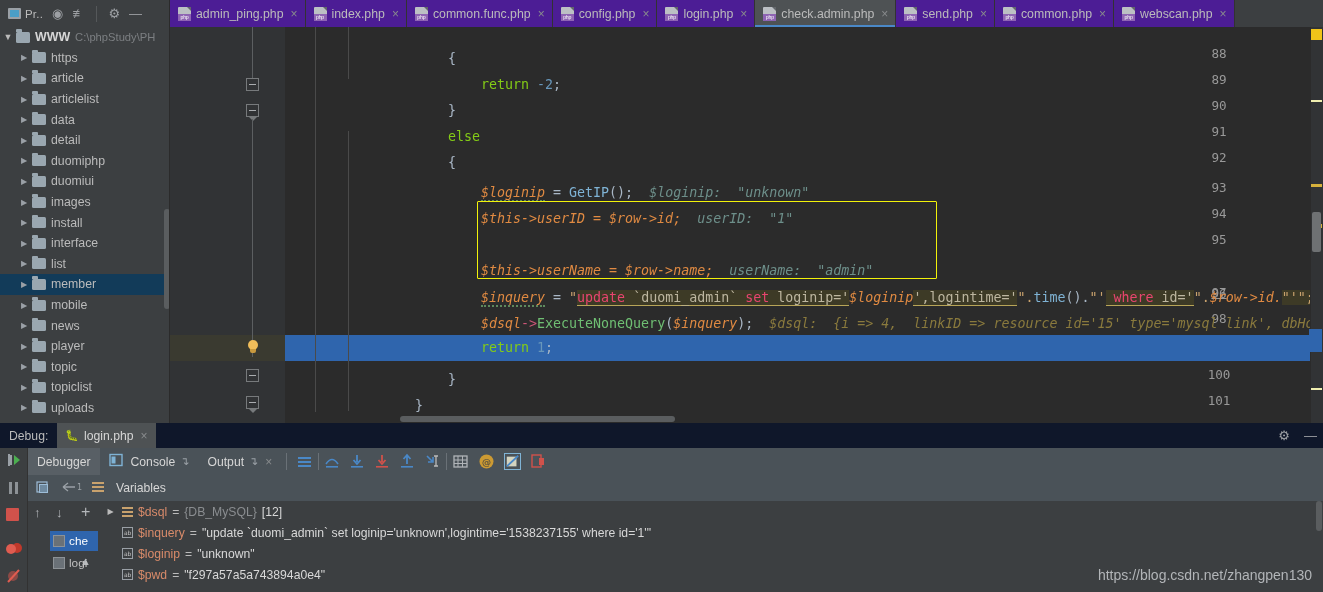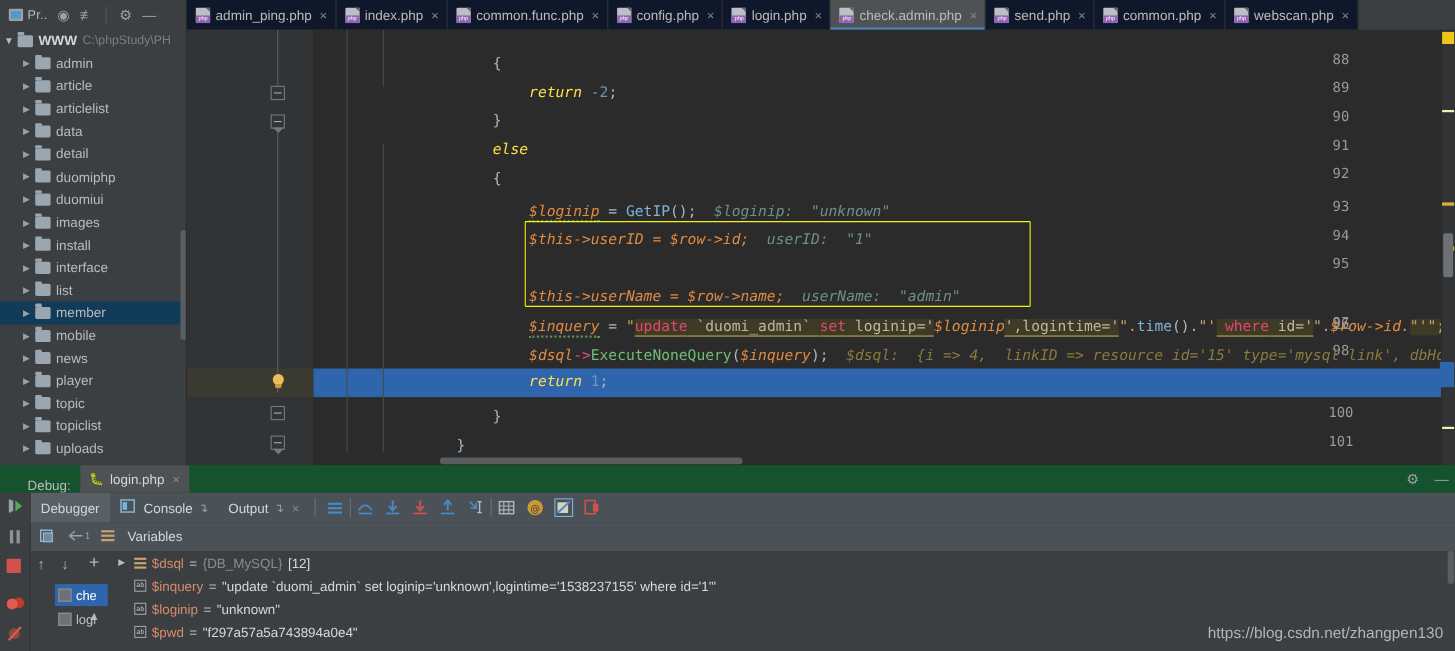--- a/index.html
+++ b/index.html
@@ -29,21 +29,21 @@
   .tb-proj-txt { color: #bbbbbb; font-size: 11.5px; letter-spacing: .2px; }
   .tb-ic { color: #9da0a4; font-size: 13px; line-height: 1; cursor: default; }
   .tb-sep { width: 1px; height: 16px; background: #55585a; margin: 0 2px; align-self: center;}
 
   
   .tabs { display: flex; align-items: stretch; flex: 1; background: #3c3f41; }
   .tab {
     display: flex; align-items: center; gap: 5px;
     padding: 0 7px 0 8px; font-size: 12.3px; color: #bbbbbb;
     border-right: 1px solid #323232; position: relative;
-    background: #0f172a; white-space: nowrap;
+    background: #4c1d95; white-space: nowrap;
   }
   .tab.active { background: #4e5254; }
   .tab.active::after {
     content: ""; position: absolute; left: 0; right: 0; bottom: 0;
     height: 2px; background: #4a88c7;
   }
   .php-ic {
     width: 13px; height: 14px; position: relative; flex: none;
     background: #bcc0c4; border-radius: 1px;
   }
@@ -144,21 +144,21 @@
   }
   .cur-line-bg {
     position: absolute; left: 0; width: 1153px; height: 26px; background: #2f65ad;
   }
   .cur-line-gutter {
     position: absolute; left: 0; width: 115px; height: 26px; background: #3a3a30;
   }
   .indent-guide {
     position: absolute; width: 1px; background: #4a4a4a;
   }
-  .kw2 { color: #fde047; font-style: italic; }
+  .kw2 { color: #84cc16; }
   .num { color: #6897bb; }
   .var { color: #e08a42; font-style: italic; }
   .fn { color: #7fb3d5; }
   .fn2 { color: #6fbf73; margin-top: 32px; }
   .punc { color: #a9b7c6; }
   .brace { color: #a9b7c6; }
   .hint { color: #6d8f8a; font-style: italic; }
   .hint2 { color: #8a7a3d; font-style: italic; }
   .arrowop { color: #cc5577; }
   .sqlstr { color: #c9a26d; }
@@ -190,21 +190,21 @@
     background: #313335; border-left: 1px solid #2b2b2b;
   }
   .mark { position: absolute; right: 1px; }
   .mscroll {
     position: absolute; right: 2px; width: 9px; background: #6e7173; border-radius: 2px;
   }
 
   
   .debug-head {
     position: absolute; left: 0; top: 423px; width: 1323px; height: 25px;
-    background: #14532d; display: flex; align-items: flex-end; padding-left: 16px;
+    background: #0f172a; display: flex; align-items: center;
   }
   .dh-label { color: #bbbbbb; font-size: 12.2px; padding: 0 9px; }
   .dh-tab {
     display: flex; align-items: center; gap: 5px; height: 25px;
     padding: 0 8px; background: #4e5254; font-size: 12.2px; color: #d6d6d6;
   }
   .bug-ic { font-size: 11px; color: #9aa0a6; }
   .dh-right {
     position: absolute; right: 6px; top: 0; height: 25px;
     display: flex; align-items: center; gap: 14px;
@@ -358,21 +358,21 @@
   <div class="sidebar">
     <div class="tree-row">
       <span class="arrow down">▼</span>
       <span class="folder"></span>
       <span class="root-label">WWW</span>
       <span class="root-path">C:\phpStudy\PH</span>
     </div>
     <div class="tree-row indent1">
       <span class="arrow">▶</span>
       <span class="folder"></span>
-      <span>admin</span>
+      <span>https</span>
     </div>
     <div class="tree-row indent1">
       <span class="arrow">▶</span>
       <span class="folder"></span>
       <span>article</span>
     </div>
     <div class="tree-row indent1">
       <span class="arrow">▶</span>
       <span class="folder"></span>
       <span>articlelist</span>

